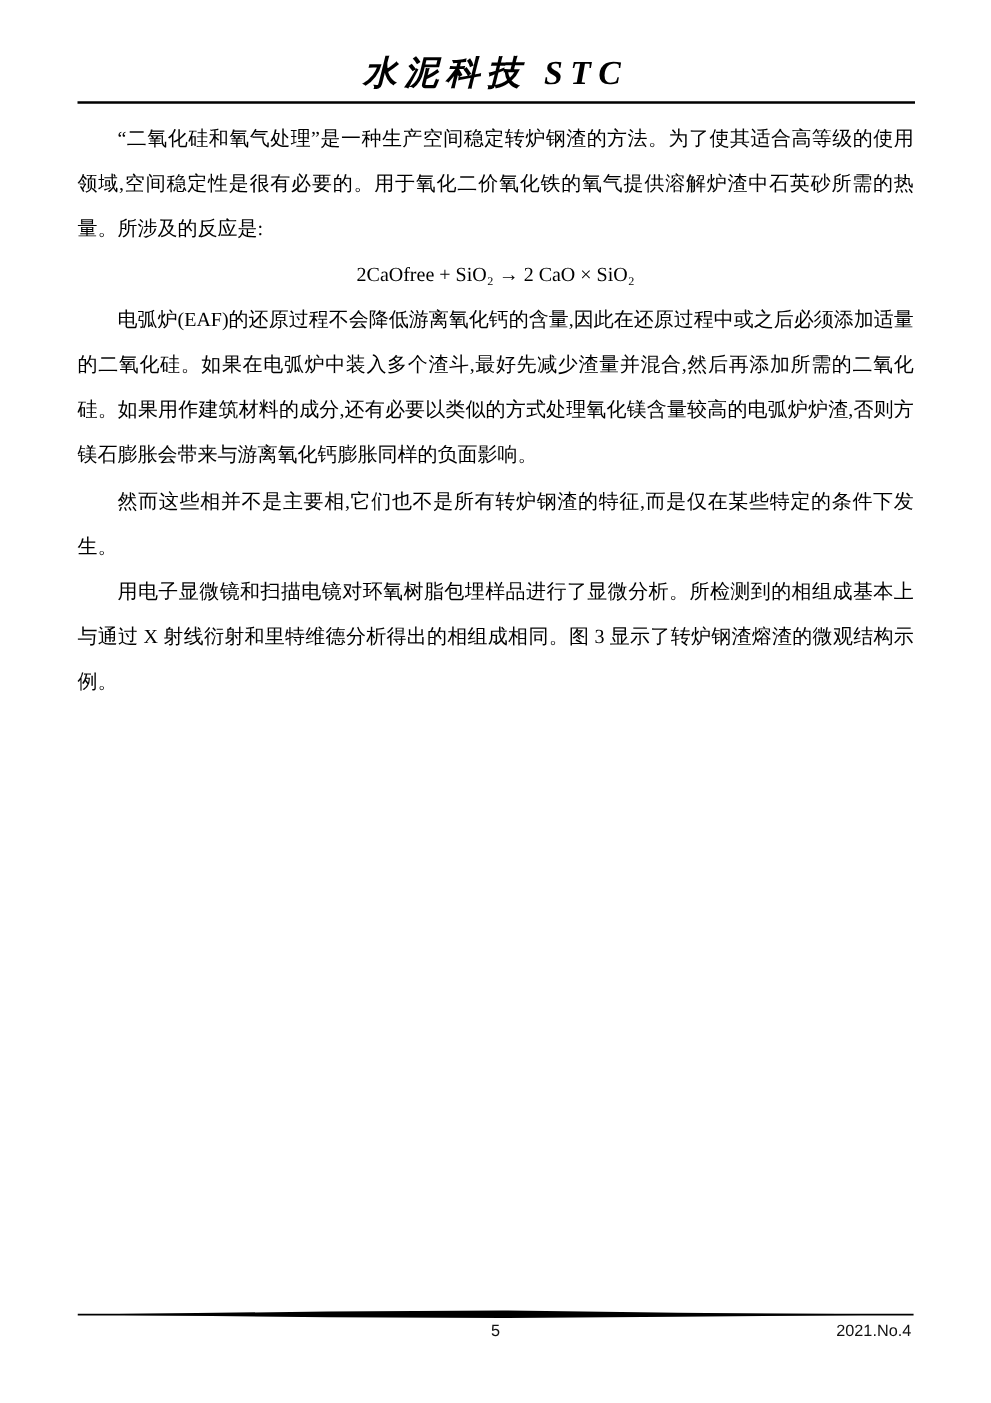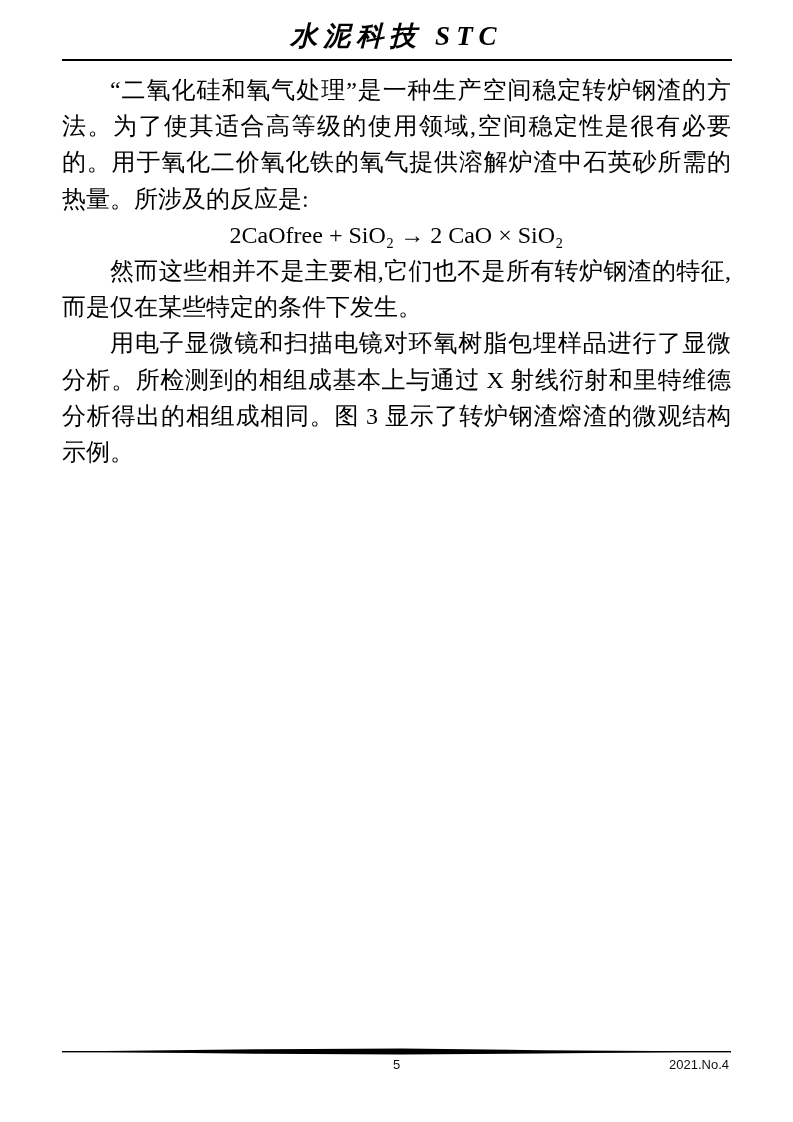--- a/index.html
+++ b/index.html
@@ -10,39 +10,39 @@
   .page {
     position: relative;
     width: 793px;
     height: 1122px;
     background: #ffffff;
     color: #000000;
     font-family: "Liberation Serif", "DejaVu Serif", serif;
     overflow: hidden;
   }
   .header-title {
-    padding-top: 20px;
+    padding-top: 42px;
     text-align: center;
     font-size: 27px;
     font-weight: bold;
     font-style: italic;
     letter-spacing: 6px;
     line-height: 32px;
   }
   .header-rule {
     width: 670px;
     margin: 7px auto 0 auto;
     border: none;
     border-top: 2px solid #000000;
     height: 0;
   }
   .content {
     width: 669px;
     margin: 11px auto 0 auto;
-    font-size: 24px;
+    font-size: 16px;
     line-height: 36.2px;
     text-align: justify;
   }
   .para {
     margin: 0;
     text-indent: 2em;
   }
   .equations {
     text-align: center;
   }
@@ -91,20 +91,21 @@
   </div>
 
   <div class="content">
     <p class="para">“二氧化硅和氧气处理”是一种生产空间稳定转炉钢渣的方法。为了使其适合高等级的使用领域,空间稳定性是很有必要的。用于氧化二价氧化铁的氧气提供溶解炉渣中石英砂所需的热量。所涉及的反应是:</p>
 
     <div class="equations">
       <div class="equation">2CaOfree + SiO₂ → 2 CaO × SiO₂</div>
     </div>
 
 
+    <p class="para">电弧炉(EAF)的还原过程不会降低游离氧化钙的含量,因此在还原过程中或之后必须添加适量的二氧化硅。如果在电弧炉中装入多个渣斗,最好先减少渣量并混合,然后再添加所需的二氧化硅。如果用作建筑材料的成分,还有必要以类似的方式处理氧化镁含量较高的电弧炉炉渣,否则方镁石膨胀会带来与游离氧化钙膨胀同样的负面影响。</p>
 
 
     <p class="para">然而这些相并不是主要相,它们也不是所有转炉钢渣的特征,而是仅在某些特定的条件下发生。</p>
 
     <p class="para">用电子显微镜和扫描电镜对环氧树脂包埋样品进行了显微分析。所检测到的相组成基本上与通过 X 射线衍射和里特维德分析得出的相组成相同。图 3 显示了转炉钢渣熔渣的微观结构示例。</p>
   </div>
 
   <div class="footer">
     <svg class="footer-rule-svg" viewBox="0 0 669 8" preserveAspectRatio="none" aria-hidden="true">
       <rect x="0" y="3" width="669" height="1.4" fill="#000000"></rect>

